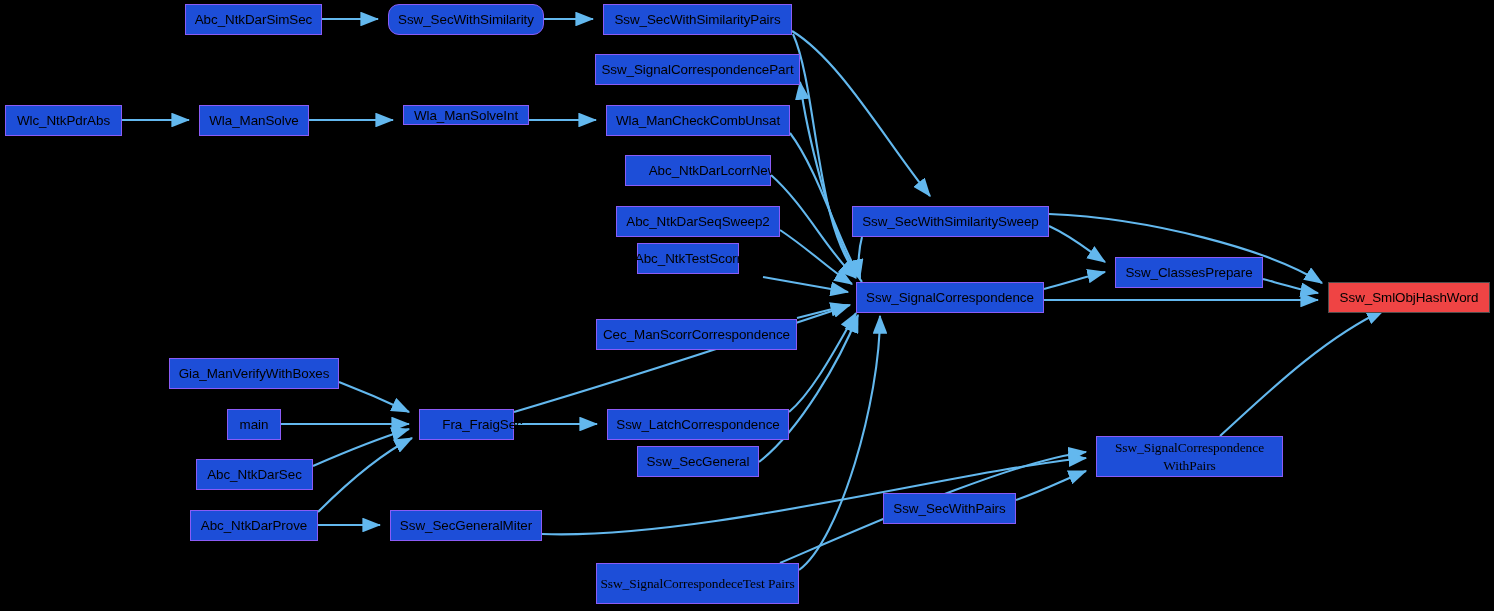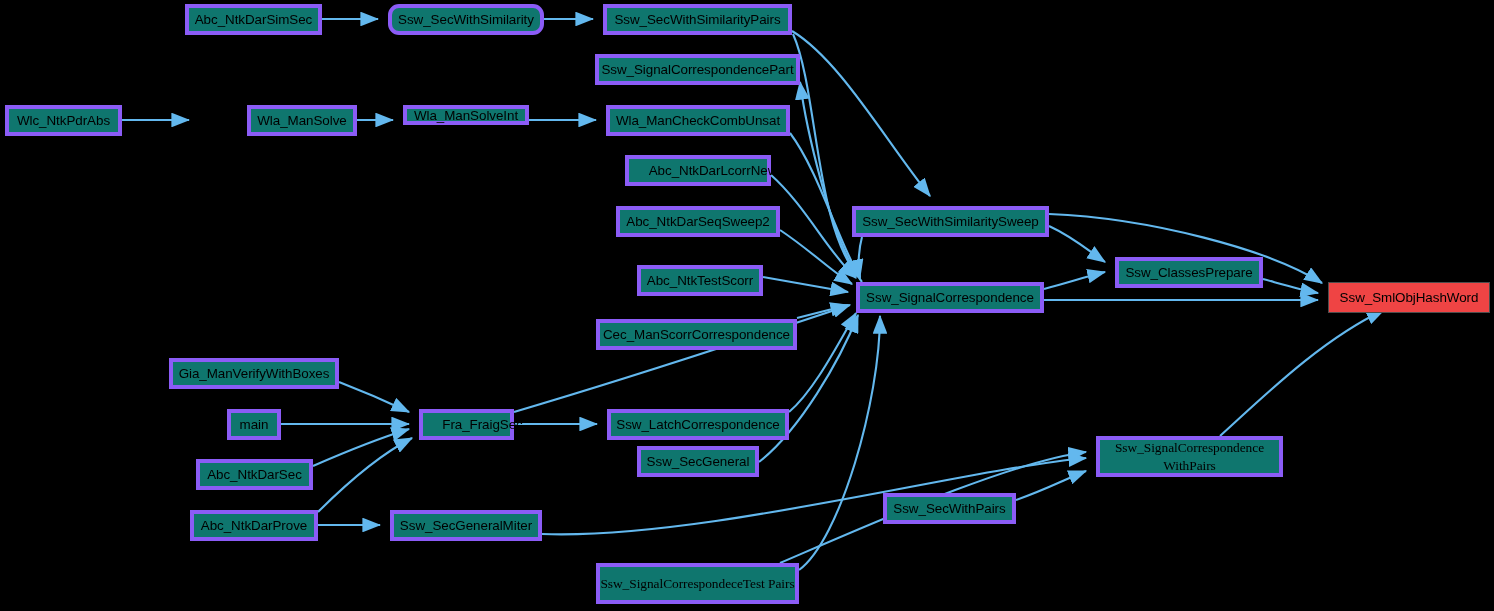--- a/index.html
+++ b/index.html
@@ -20,22 +20,22 @@
     position: absolute;
     left: 0;
     top: 0;
     width: 1494px;
     height: 611px;
     pointer-events: none;
   }
   .gnode {
     position: absolute;
     box-sizing: border-box;
-    background: #0f766e;
-    border: 4px solid #8b5cf6;
+    background: #1d4ed8;
+    border: 1px solid #8b5cf6;
     color: #000000;
     font-size: 13.4px;
     line-height: 15px;
     display: flex;
     align-items: center;
     justify-content: center;
     text-align: center;
     white-space: nowrap;
     letter-spacing: -0.05px;
     z-index: 5;
@@ -97,27 +97,27 @@
         <path d="M1220,436 C 1260,400 1320,340 1384,310" fill="none" stroke="#63b8ee" stroke-width="2.1" marker-end="url(#arrowhead)"></path>
       </g>
   </svg>
 
   <div id="nodes-group">
       <div class="gnode" style="left: 185px; top: 4px; width: 137px; height: 31px;">Abc_NtkDarSimSec</div>
       <div class="gnode" style="left: 388px; top: 4px; width: 156px; height: 31px; border-radius: 11px;">Ssw_SecWithSimilarity</div>
       <div class="gnode" style="left: 603px; top: 4px; width: 189px; height: 31px;">Ssw_SecWithSimilarityPairs</div>
       <div class="gnode" style="left: 595px; top: 54px; width: 205px; height: 31px;">Ssw_SignalCorrespondencePart</div>
       <div class="gnode" style="left: 5px; top: 105px; width: 117px; height: 31px;">Wlc_NtkPdrAbs</div>
-      <div class="gnode" style="left: 199px; top: 105px; width: 110px; height: 31px; margin-left: 48px;">Wla_ManSolve</div>
+      <div class="gnode" style="left: 199px; top: 105px; width: 110px; height: 31px;">Wla_ManSolve</div>
       <div class="gnode" style="left: 403px; top: 105px; width: 126px; height: 20px;">Wla_ManSolveInt</div>
       <div class="gnode" style="left: 606px; top: 105px; width: 184px; height: 31px;">Wla_ManCheckCombUnsat</div>
       <div class="gnode" style="left: 625px; top: 155px; width: 146px; height: 31px; padding-left: 30px;">Abc_NtkDarLcorrNew</div>
       <div class="gnode" style="left: 616px; top: 206px; width: 164px; height: 31px;">Abc_NtkDarSeqSweep2</div>
       <div class="gnode" style="left: 852px; top: 206px; width: 197px; height: 31px;">Ssw_SecWithSimilaritySweep</div>
-      <div class="gnode" style="left: 637px; top: 265px; width: 126px; height: 31px;">Abc_NtkTestScorr</div>
+      <div class="gnode" style="left: 637px; top: 243px; width: 102px; height: 31px;">Abc_NtkTestScorr</div>
       <div class="gnode" style="left: 1115px; top: 257px; width: 148px; height: 31px;">Ssw_ClassesPrepare</div>
       <div class="gnode" style="left: 856px; top: 282px; width: 188px; height: 31px;">Ssw_SignalCorrespondence</div>
       <div class="gnode highlight" style="left: 1328px; top: 282px; width: 162px; height: 31px;">Ssw_SmlObjHashWord</div>
       <div class="gnode" style="left: 596px; top: 308px; width: 201px; height: 31px; margin-top: 11px;">Cec_ManScorrCorrespondence</div>
       <div class="gnode" style="left: 169px; top: 358px; width: 170px; height: 31px;">Gia_ManVerifyWithBoxes</div>
       <div class="gnode" style="left: 419px; top: 409px; width: 95px; height: 31px; padding-left: 32px;">Fra_FraigSec</div>
       <div class="gnode" style="left: 607px; top: 409px; width: 182px; height: 31px;">Ssw_LatchCorrespondence</div>
       <div class="gnode" style="left: 227px; top: 409px; width: 54px; height: 31px;">main</div>
       <div class="gnode wrap" style="left: 1096px; top: 436px; width: 187px; height: 41px;">Ssw_SignalCorrespondence WithPairs</div>
       <div class="gnode" style="left: 196px; top: 459px; width: 117px; height: 31px;">Abc_NtkDarSec</div>

